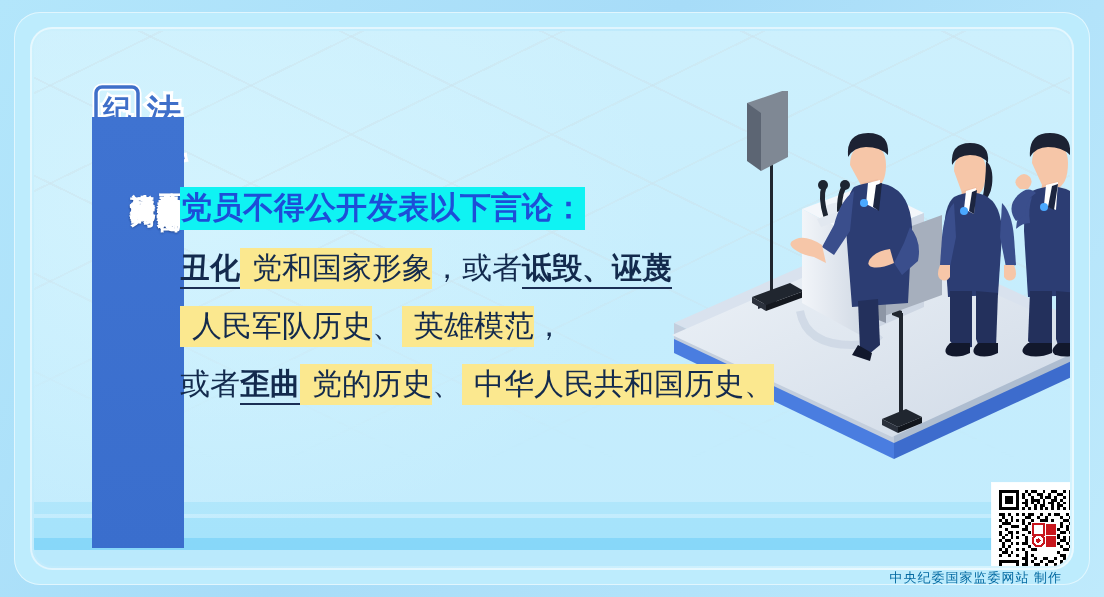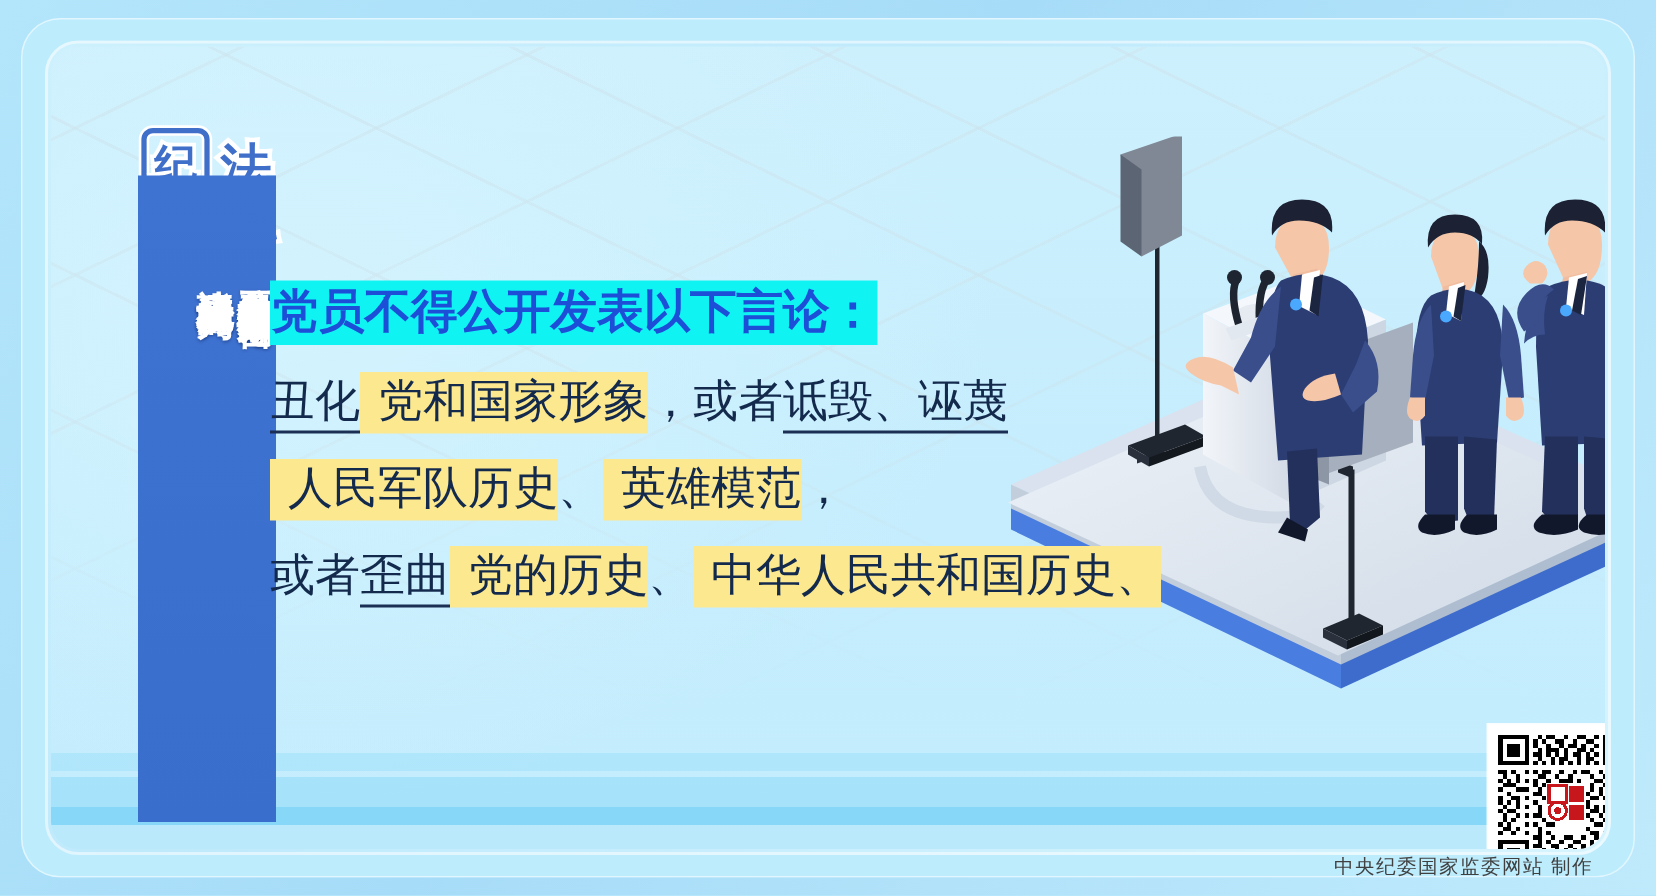--- a/index.html
+++ b/index.html
@@ -82,38 +82,38 @@
   }
   .line{
     font-size:30px;line-height:30px;margin-bottom:28px;white-space:nowrap;
     font-family:"Liberation Serif","DejaVu Serif",serif;
   }
   .line.first{
     font-weight:bold;font-size:31px;margin-bottom:30px;
   }
   .hl-cyan{background:#0ff3f3;padding:3px 1px 5px 1px;color:#1d4ed8;}
   .hl-yellow{background:#fbe88f;padding:3px 0 5px 12px;}
-  .emph{font-weight:normal;border-bottom:2px solid #1b2f55;padding-bottom:3px;}
+  .emph{font-weight:bold;border-bottom:2px solid #1b2f55;padding-bottom:3px;}
   .plain{}
 
   
   .illo{position:absolute;left:620px;top:60px;width:470px;height:390px;}
 
   
   .qr{
     position:absolute;left:958px;top:452px;width:104px;height:104px;
     background:#fff;padding:4px;box-sizing:border-box;
     box-shadow:0 0 0 1px rgba(255,255,255,.9);
   }
   .qr svg{display:block;}
 
   
   .footer{
     position:absolute;right:42px;bottom:10px;
-    font-size:13px;color:#404040;letter-spacing:1px;
+    font-size:13px;color:#0369a1;letter-spacing:1px;
     font-family:"Liberation Sans","DejaVu Sans",sans-serif;
   }
 </style>
 </head>
 <body>
 
 <div id="stage">
 
   <div class="frame-outer"></div>
   <div class="frame-ring1"></div>

